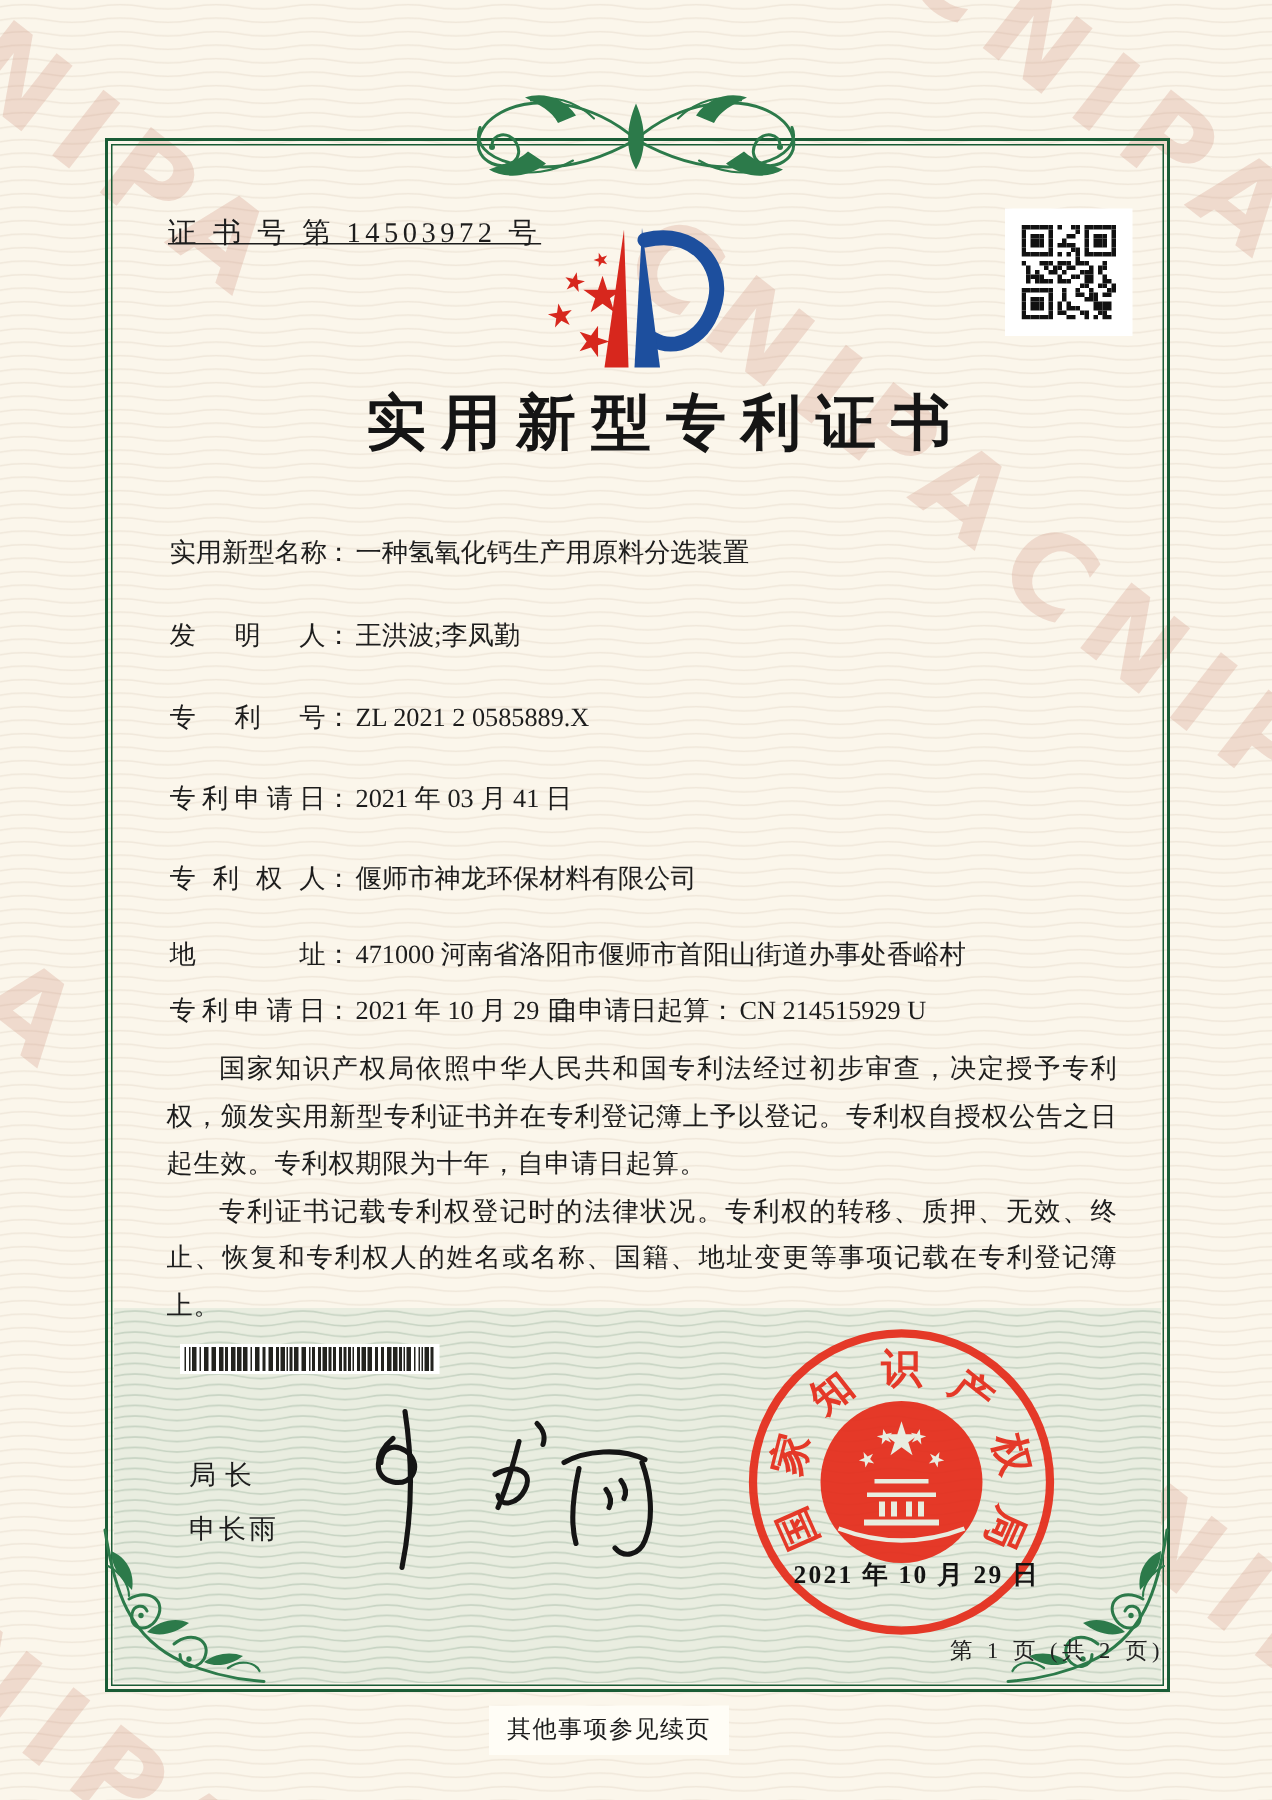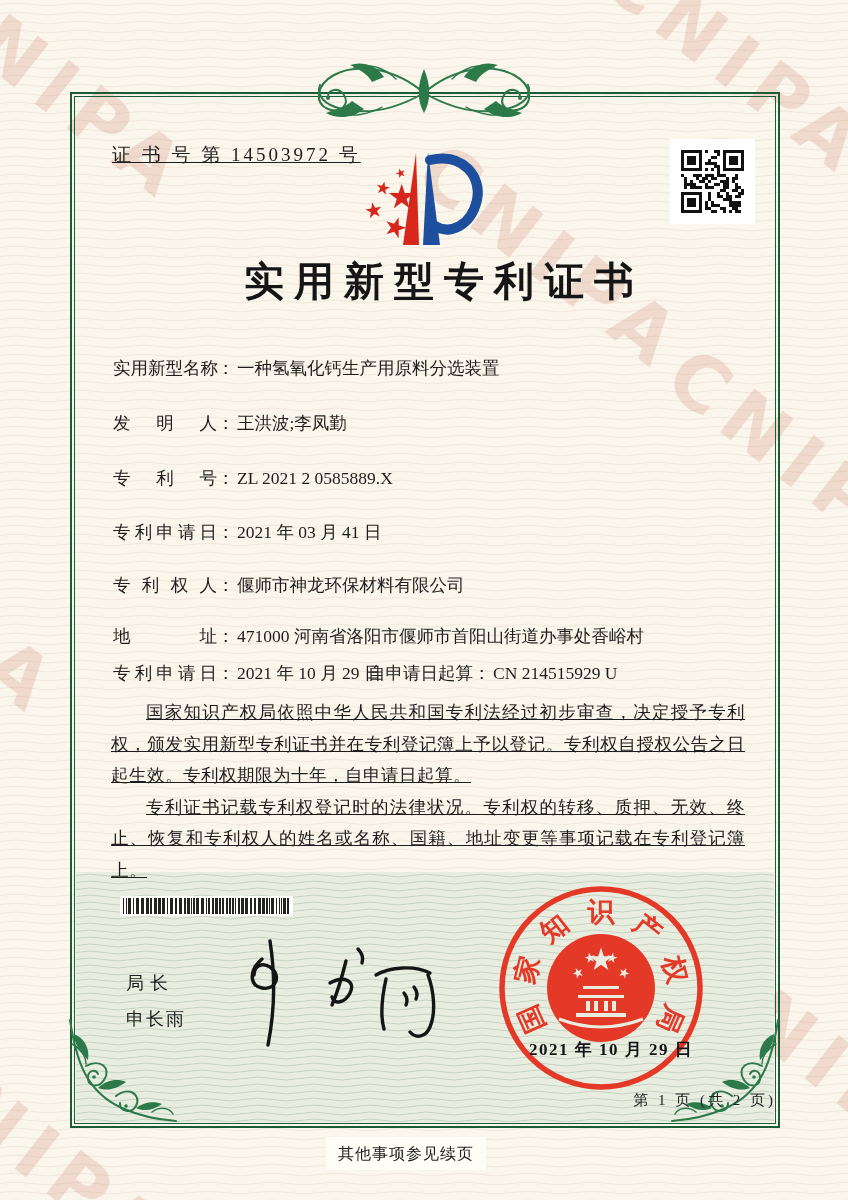--- a/index.html
+++ b/index.html
@@ -19,21 +19,21 @@
   .logo{left:352px;top:138px;}
   .qr{left:670px;top:139px;width:85px;height:85px;background:#fff;
       display:flex;align-items:center;justify-content:center;}
   .title{left:70px;top:254px;width:574px;text-align:right;font-size:40px;font-weight:700;
          letter-spacing:10px;color:#151515;}
   .frow{left:113px;width:648px;font-size:17.5px;white-space:nowrap;}
   .flabel{display:inline-block;width:104px;text-align:justify;text-align-last:justify;}
   .colon{display:inline-block;width:20px;}
   .grant{position:absolute;left:255px;top:0;}
   .glabel{display:inline-block;}
-  .paras{left:111px;top:697px;width:634px;font-size:17.5px;line-height:1.8;text-align:justify;text-decoration:underline;}
+  .paras{left:111px;top:697px;width:634px;font-size:17.5px;line-height:1.8;text-align:justify;}
   .paras p{margin:0;text-indent:2em;letter-spacing:.5px;}
   .barcode{left:120px;top:896px;height:16px;background:#fff;padding:2px 3px;font-size:0;white-space:nowrap;}
   .barcode i{display:inline-block;height:16px;background:#23231f;}
   .role{left:126px;top:971px;font-size:18px;letter-spacing:6px;}
   .name{left:126px;top:1007px;font-size:18px;letter-spacing:2px;}
   .sig{left:218px;top:933px;}
   .seal{left:496px;top:883px;opacity:.95;}
   .sealtxt{font-size:27px;font-weight:700;fill:#e5301f;font-family:"Liberation Serif","DejaVu Serif",serif;}
   .sealdate{left:529px;top:1038px;font-size:17px;letter-spacing:1.5px;font-weight:700;color:#141414;z-index:3;}
   .pageinfo{left:70px;top:1091px;width:706px;text-align:right;font-size:15px;letter-spacing:3px;color:#222;}

